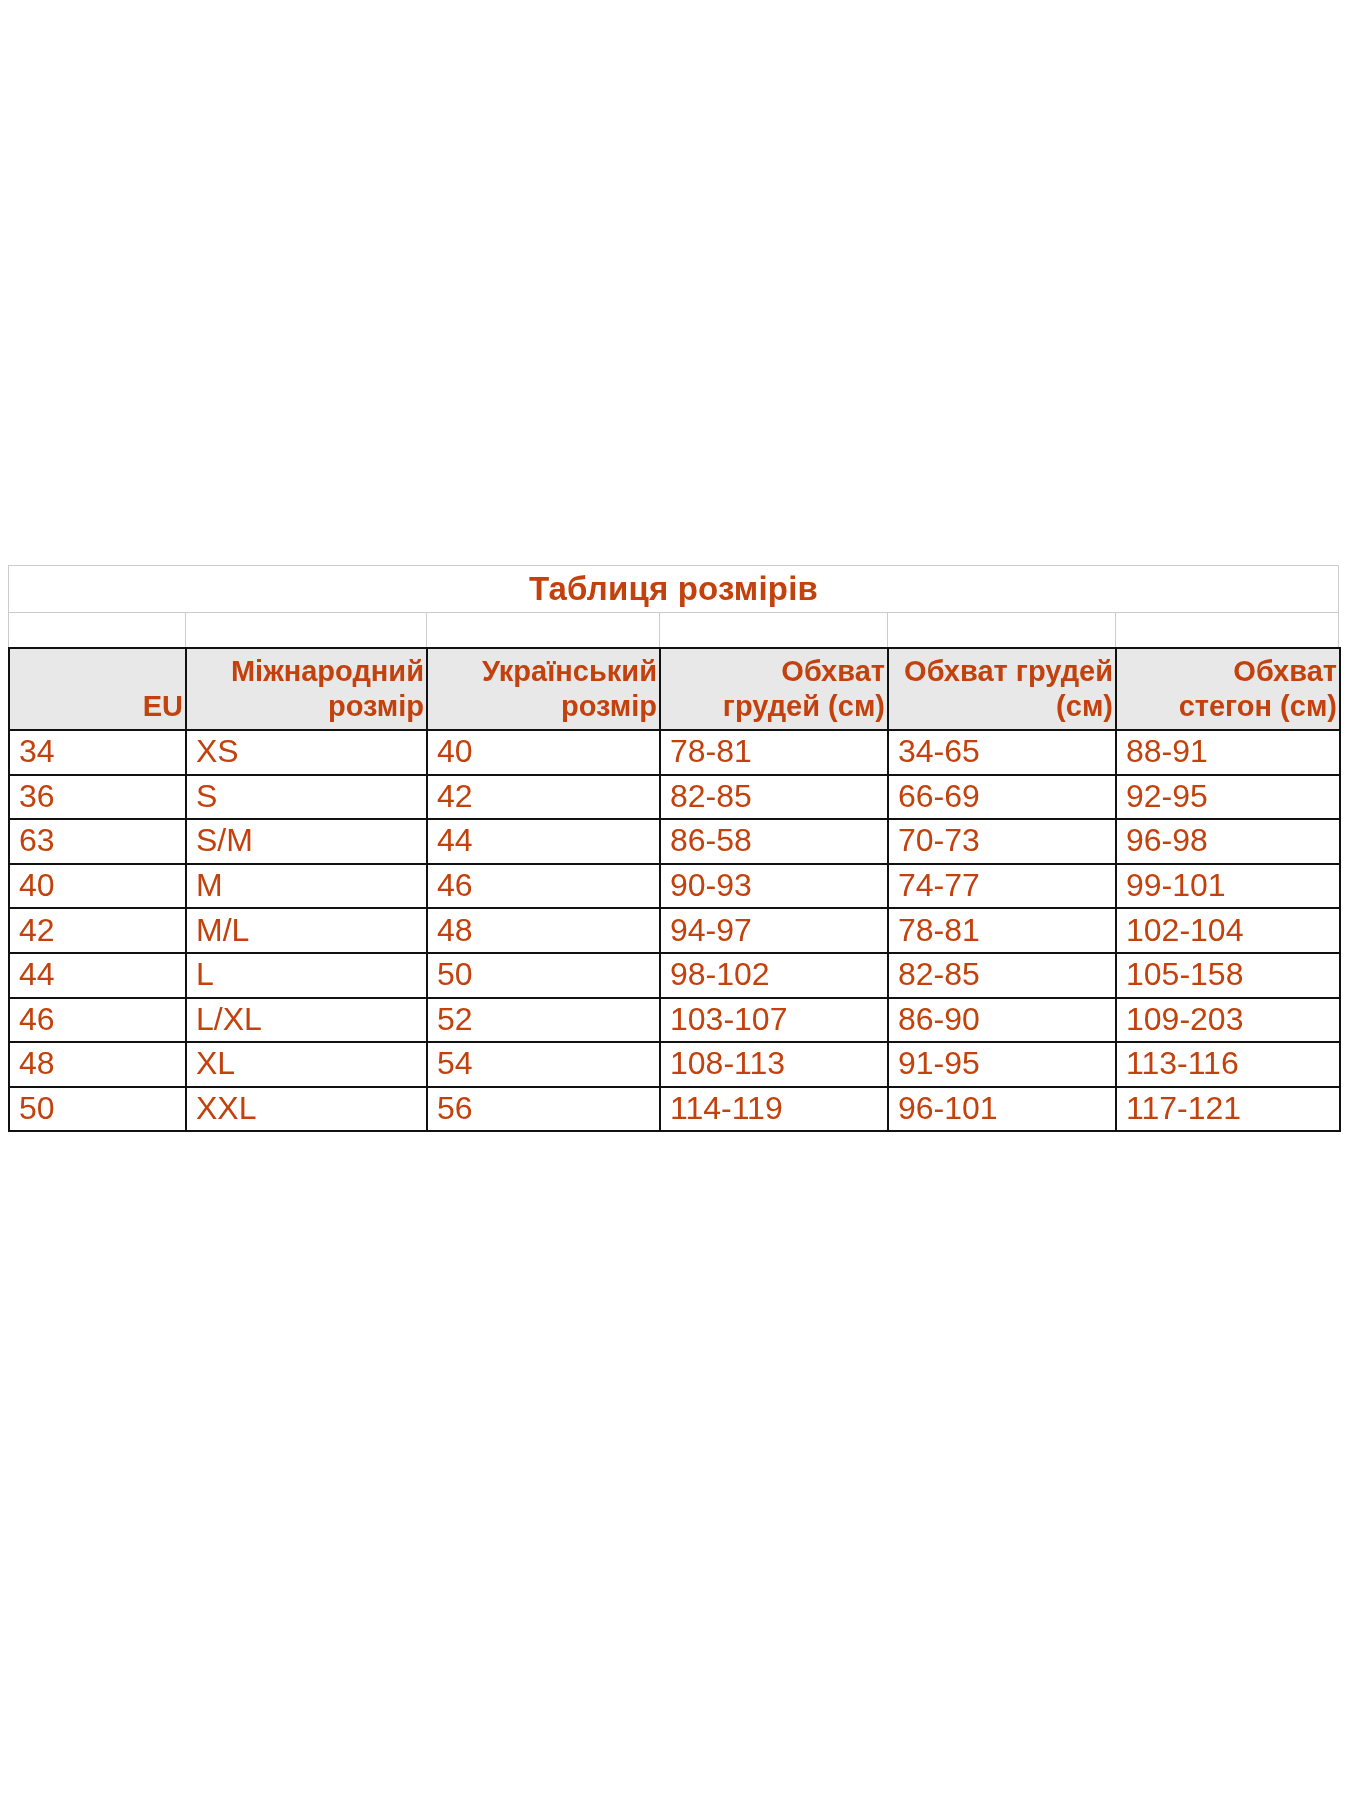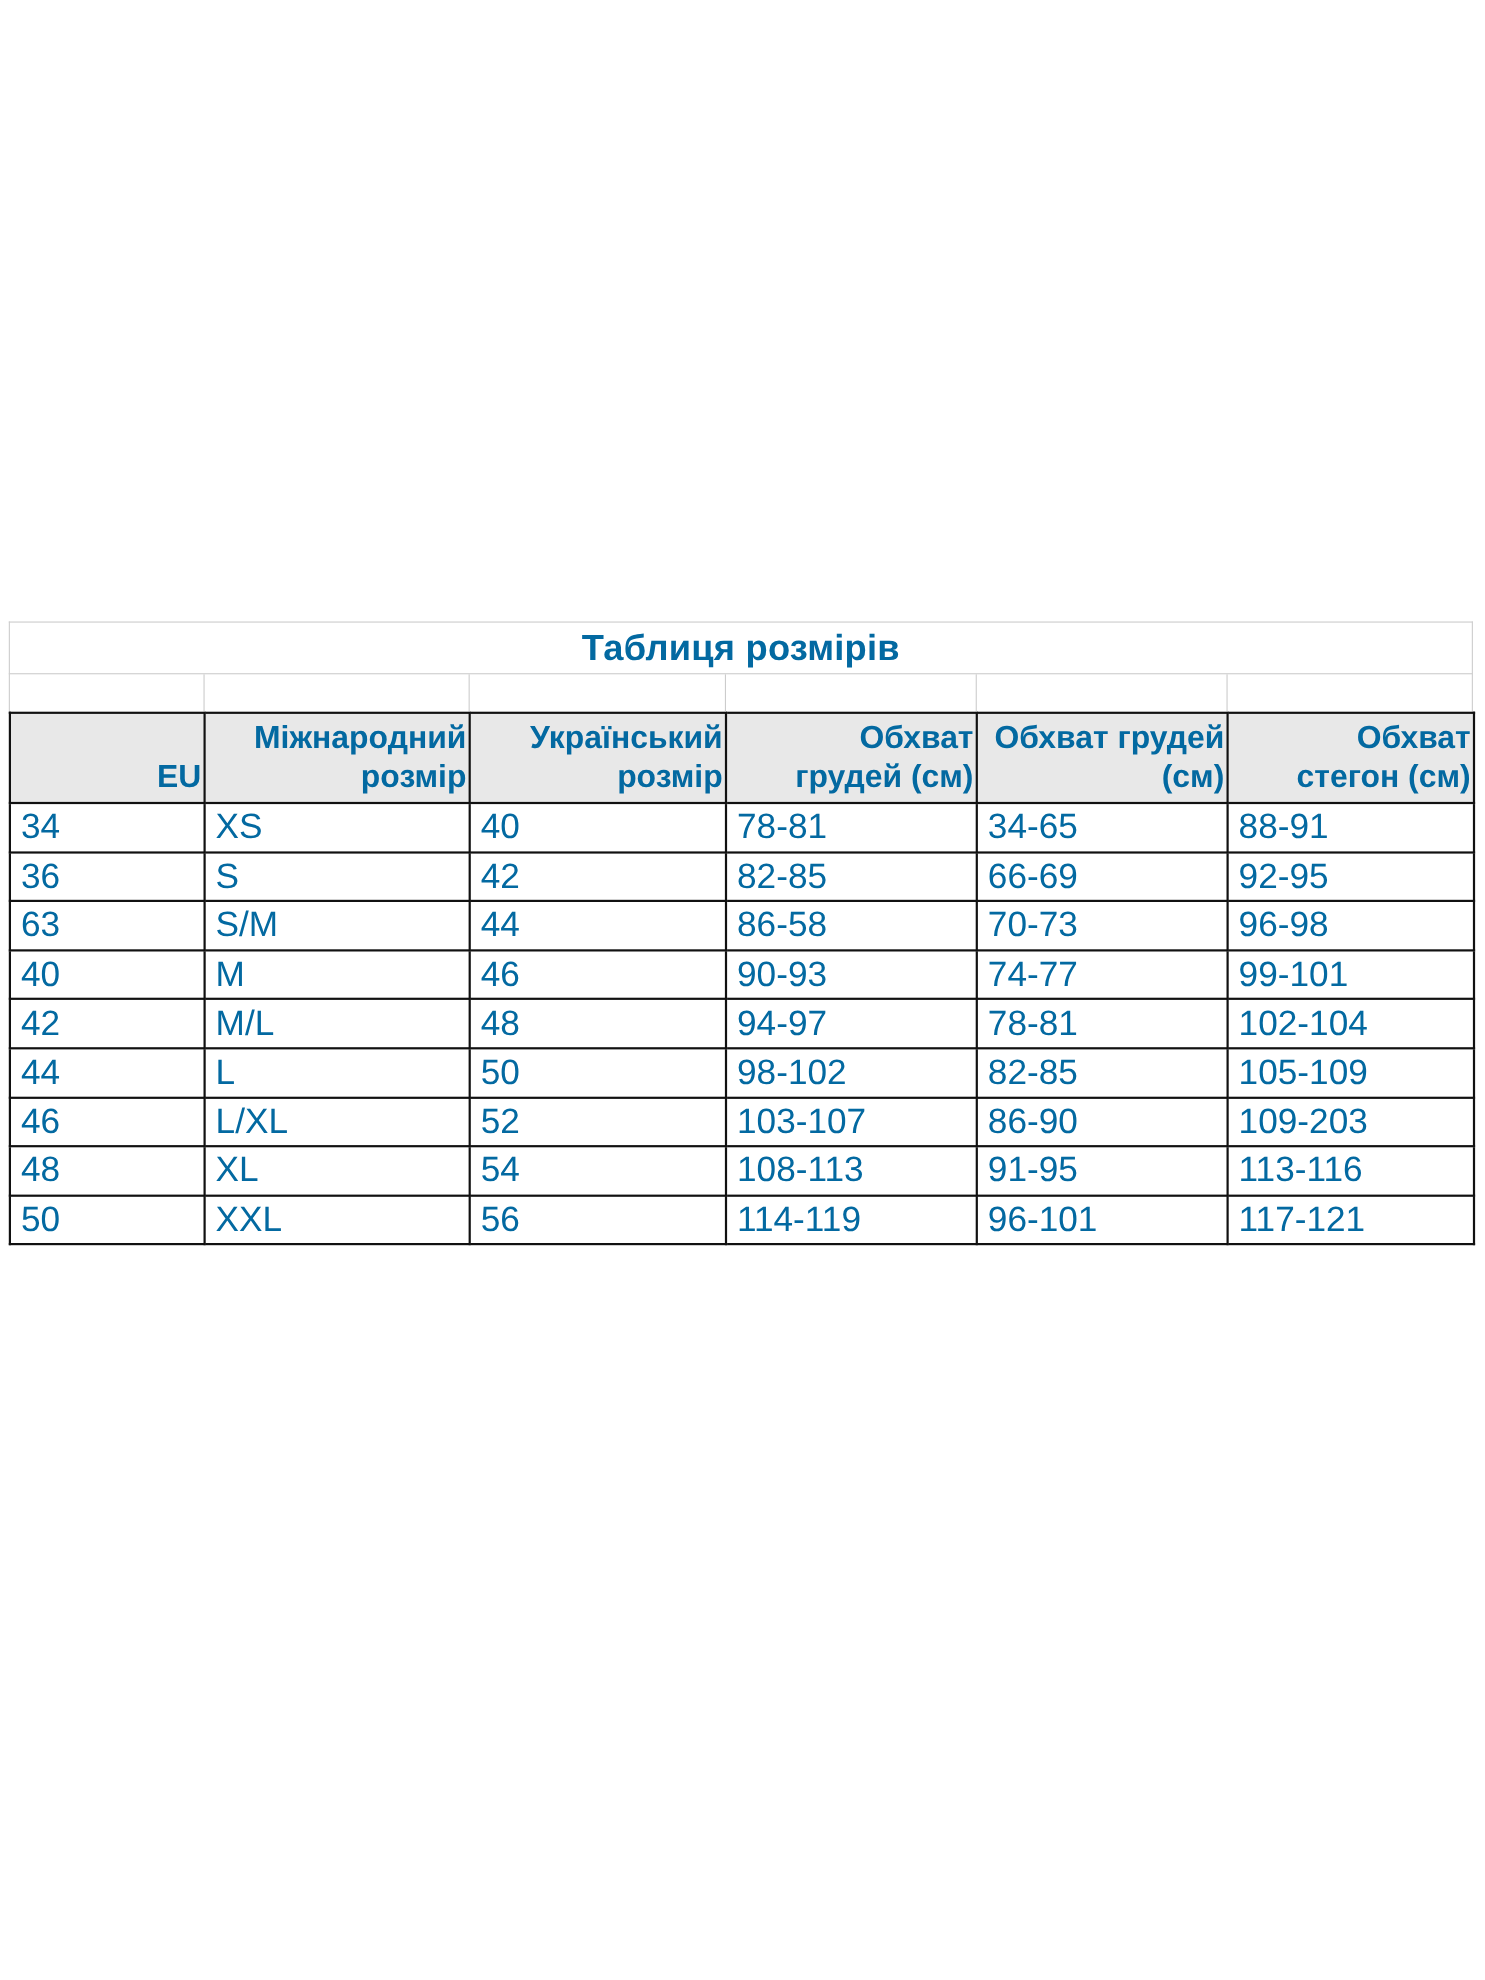--- a/index.html
+++ b/index.html
@@ -1,21 +1,21 @@
 <!DOCTYPE html>
 <html><head>
 <meta charset="utf-8">
 <style>
   html,body{margin:0;padding:0;background:#ffffff;}
   .canvas{
     position:relative;
     width:1350px;height:1800px;
     background:#ffffff;
     font-family:"Liberation Sans", sans-serif;
-    color:#0369a1;
+    color:#c2410c;
     overflow:hidden;
   }
   .chart-block{
     position:absolute;
     left:8px;top:565px;
     width:1331px;
   }
   .title-row{
     box-sizing:border-box;
     height:47px;
@@ -159,21 +159,21 @@
           <td>94-97</td>
           <td>78-81</td>
           <td>102-104</td>
         </tr>
         <tr>
           <td>44</td>
           <td>L</td>
           <td>50</td>
           <td>98-102</td>
           <td>82-85</td>
-          <td>105-109</td>
+          <td>105-158</td>
         </tr>
         <tr>
           <td>46</td>
           <td>L/XL</td>
           <td>52</td>
           <td>103-107</td>
           <td>86-90</td>
           <td>109-203</td>
         </tr>
         <tr>

